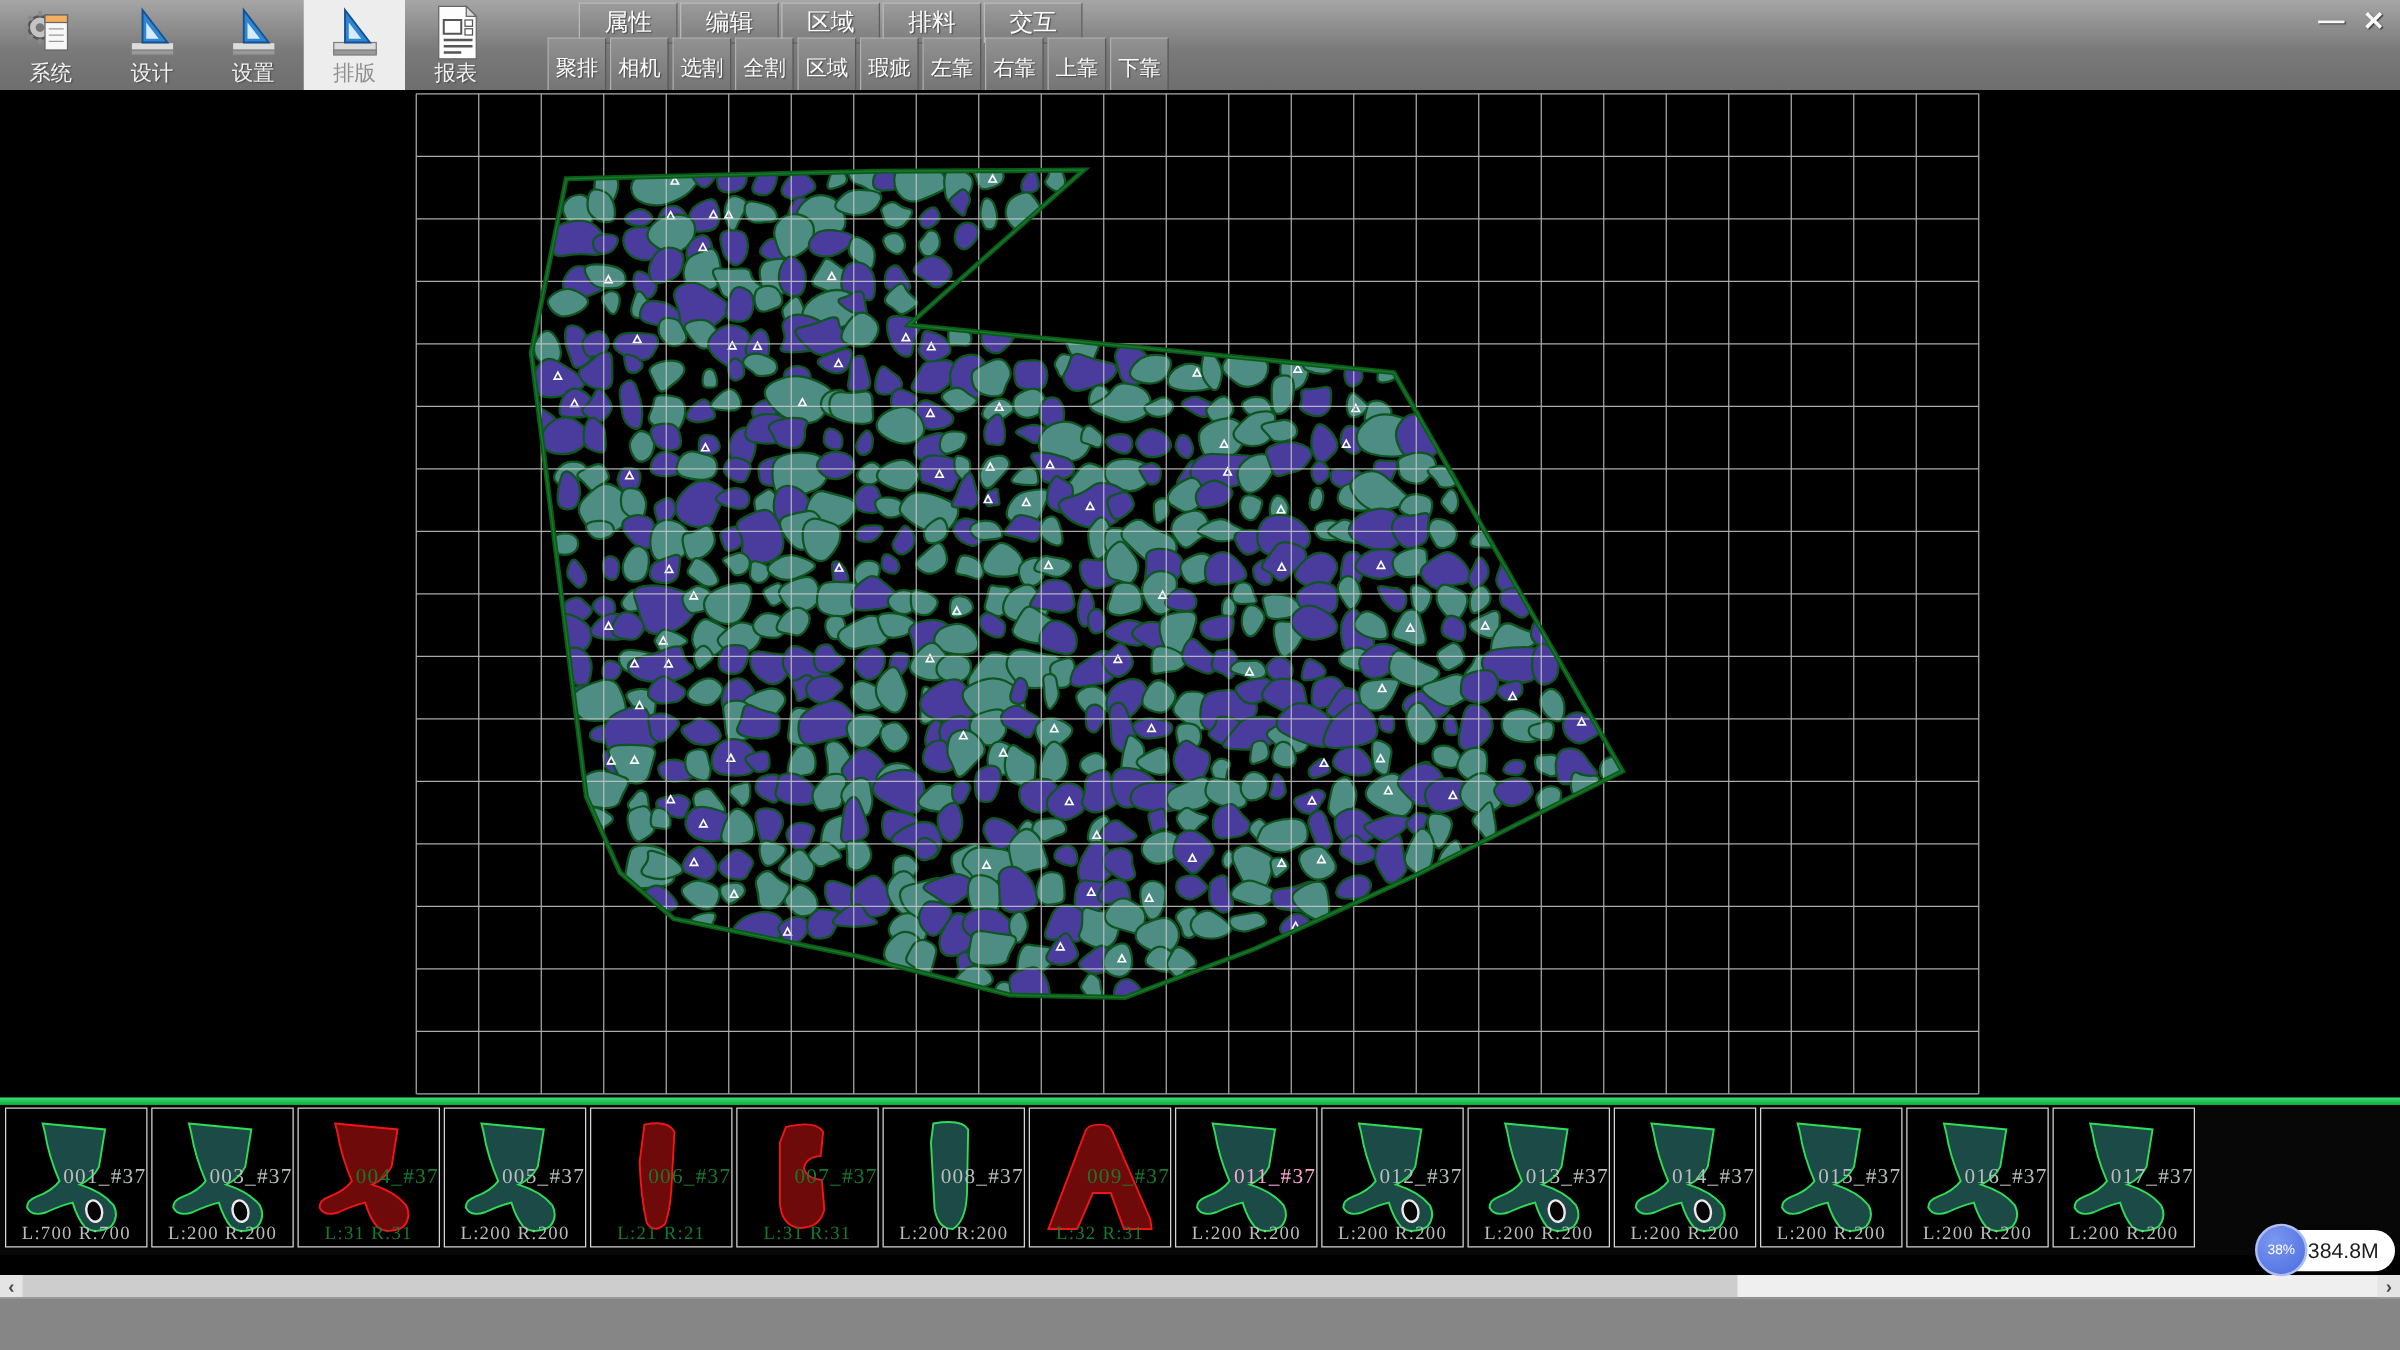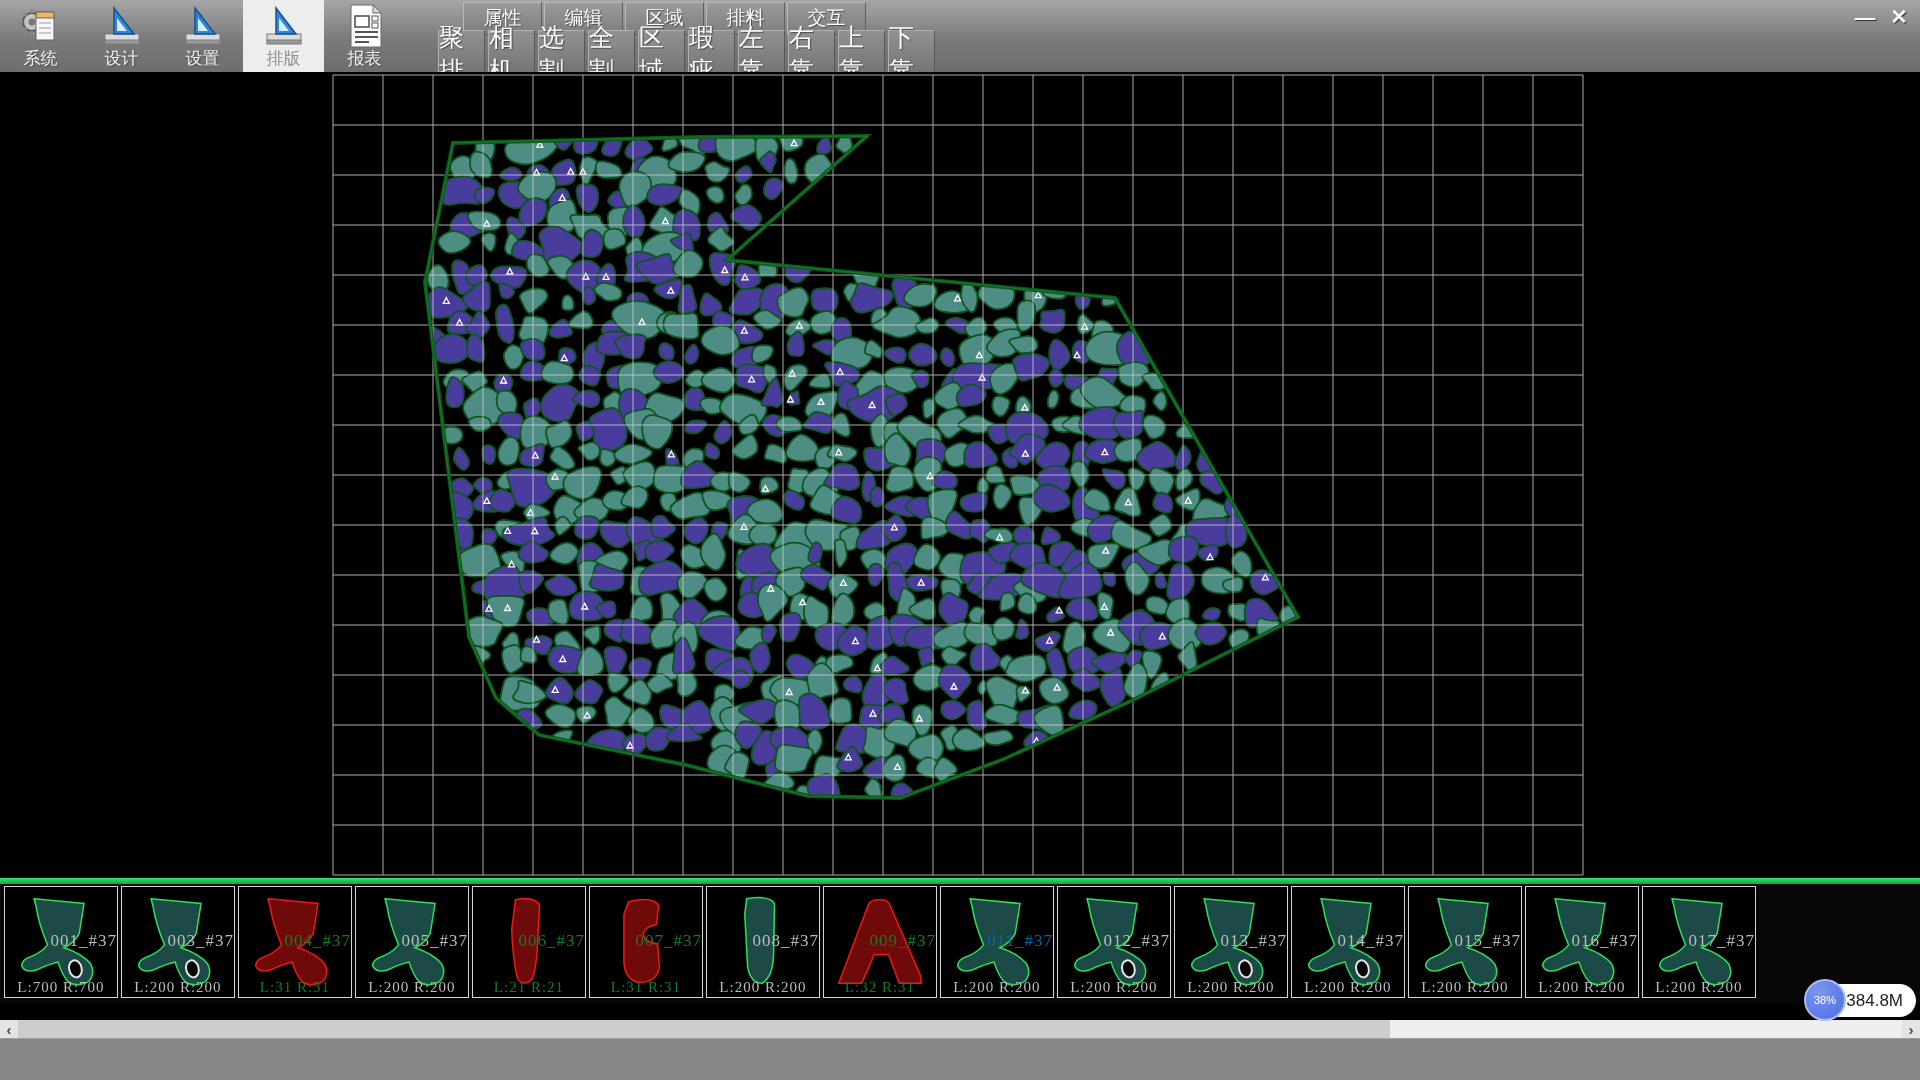--- a/index.html
+++ b/index.html
@@ -19,21 +19,21 @@
   .mode.active .mlabel{color:#8f8f8f;text-shadow:none;}
 
   .menu-col{display:flex;flex-direction:column;margin-left:18px;}
   .menus{display:flex;height:36px;align-items:center;margin-left:40px;}
   .menu-btn{width:79px;height:33px;margin-right:2px;display:flex;align-items:center;justify-content:center;
     font-size:19px;color:#fdfdfd;text-shadow:1px 1px 1px #4a4a4a;
     background:linear-gradient(#9b9b9b,#7d7d7d);
     border:1px solid;border-color:#b9b9b9 #5f5f5f #5f5f5f #b9b9b9;box-sizing:border-box;}
   .tools{display:flex;height:36px;align-items:center;margin-left:15px;}
   .tool-btn{width:47px;height:48px;margin-right:3px;display:flex;align-items:center;justify-content:center;
-    font-size:25px;color:#fdfdfd;text-shadow:1px 1px 1px #4a4a4a;
+    font-size:17px;color:#fdfdfd;text-shadow:1px 1px 1px #4a4a4a;
     background:linear-gradient(#929292,#717171);
     border:1px solid;border-color:#b0b0b0 #585858 #585858 #b0b0b0;box-sizing:border-box;}
 
   .win-controls{position:absolute;right:6px;top:3px;display:flex;gap:4px;}
   .win-btn{width:30px;height:28px;display:flex;align-items:center;justify-content:center;
     color:#fafafa;font-size:21px;font-weight:bold;text-shadow:1px 1px 1px #333;}
 
   
   .canvas{position:absolute;left:0;top:72px;width:1920px;height:806px;background:#000;}
   .canvas svg{display:block;}
@@ -989,21 +989,21 @@
       <svg width="96" height="104" viewBox="0 0 100 100">
         <path d="M7,94 L38,12 Q40,7 50,7 Q58,7 60,12 L92,86 L93,94 L70,94 L59,64 L44,64 L31,94 Z" fill="#6e0a0a" stroke="#ef1616" stroke-width="1.6"></path>
       </svg>
     <div class="tname" style="color:#167a2c">009_#37</div>
     <div class="tlr" style="color:#167a2c">L:32 R:31</div>
     </div>
     <div class="thumb">
       <svg width="96" height="104" viewBox="0 0 100 100">
         <path d="M22,6 L74,11 L69,42 Q64,52 53,57 Q72,63 81,74 Q86,84 79,92 Q66,99 57,92 Q51,85 47,72 Q38,74 25,80 Q13,84 9,76 Q9,70 17,67 Q30,62 36,54 Q27,33 24,14 Z" fill="#1c4a47" stroke="#2fdc55" stroke-width="1.6"></path>
       </svg>
-    <div class="tname" style="color:#0369a1">011_#37</div>
+    <div class="tname" style="color:#f9a8d4">011_#37</div>
     <div class="tlr" style="color:#b9bdbd">L:200 R:200</div>
     </div>
     <div class="thumb">
       <svg width="96" height="104" viewBox="0 0 100 100">
         <path d="M22,6 L74,11 L69,42 Q64,52 53,57 Q72,63 81,74 Q86,84 79,92 Q66,99 57,92 Q51,85 47,72 Q38,74 25,80 Q13,84 9,76 Q9,70 17,67 Q30,62 36,54 Q27,33 24,14 Z" fill="#1c4a47" stroke="#2fdc55" stroke-width="1.6"></path>
         <ellipse cx="65" cy="79" rx="6.5" ry="9" transform="rotate(-14 65 79)" fill="#050505" stroke="#f0e8ea" stroke-width="2"></ellipse>
       </svg>
     <div class="tname" style="color:#b9bdbd">012_#37</div>
     <div class="tlr" style="color:#b9bdbd">L:200 R:200</div>
     </div>

